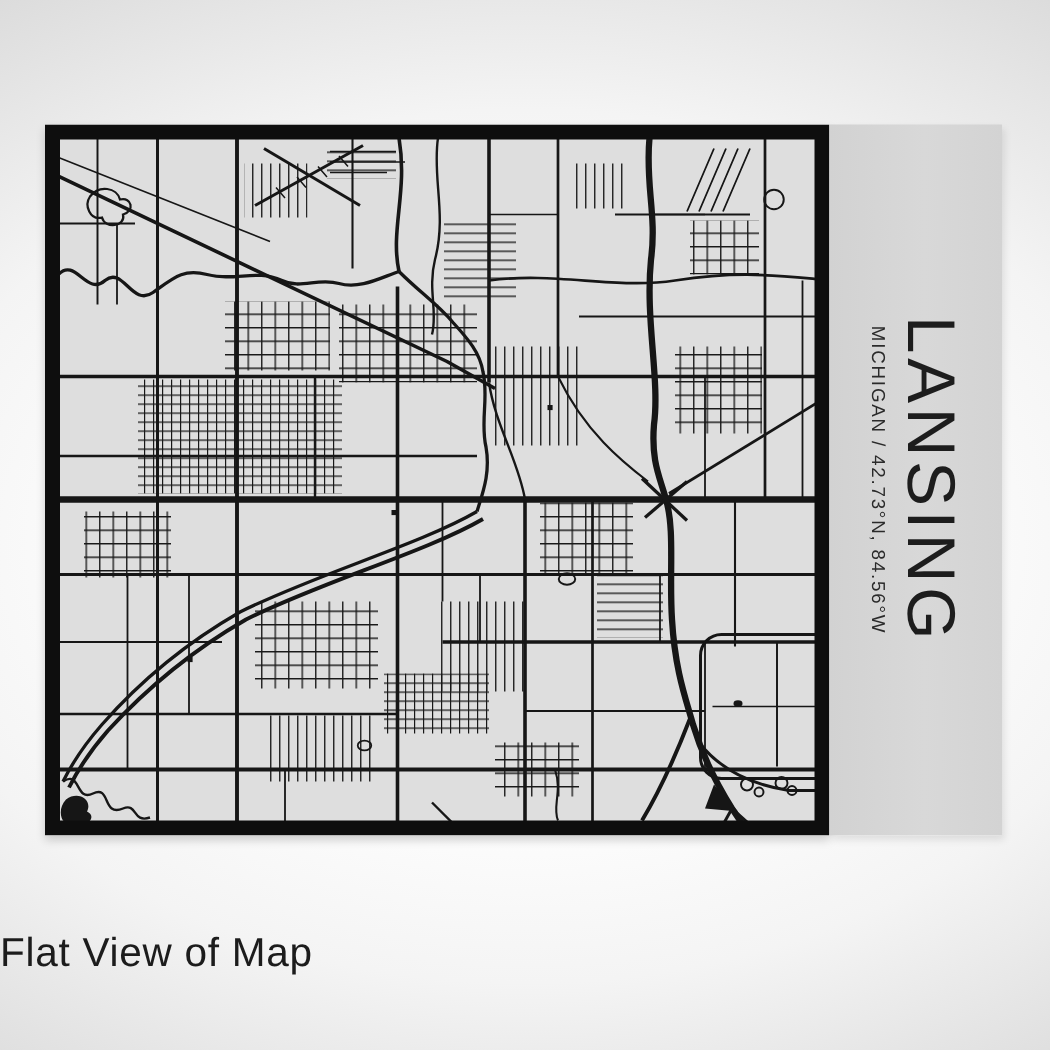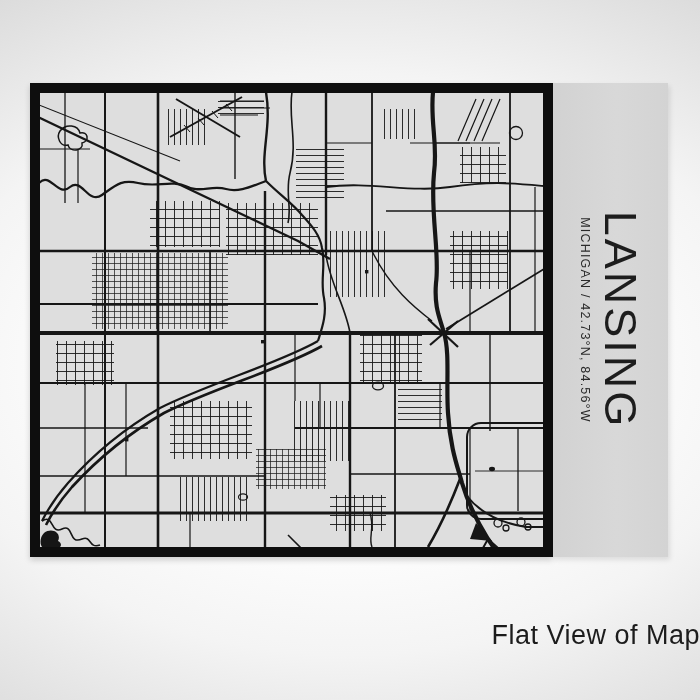--- a/index.html
+++ b/index.html
@@ -31,21 +31,21 @@
   }
   .side-label .city{
     font-size:45px;font-weight:300;letter-spacing:3px;line-height:1.05;
   }
   .side-label .loc{
     font-size:12.5px;font-weight:300;letter-spacing:1.2px;margin-top:5px;color:#2a2a2a;
   }
 
   
   .caption{
-    position:absolute;left:0;top:620px;width:700px;text-align:right;
+    position:absolute;left:0;top:620px;width:700px;text-align:left;
     font-size:27px;font-weight:300;color:#1c1c1c;letter-spacing:0.5px;
   }
 </style>
 </head>
 <body>
 
 <div class="stage">
 
   <div class="map-frame">
     <svg viewBox="0 0 523 474" xmlns="http://www.w3.org/2000/svg">

